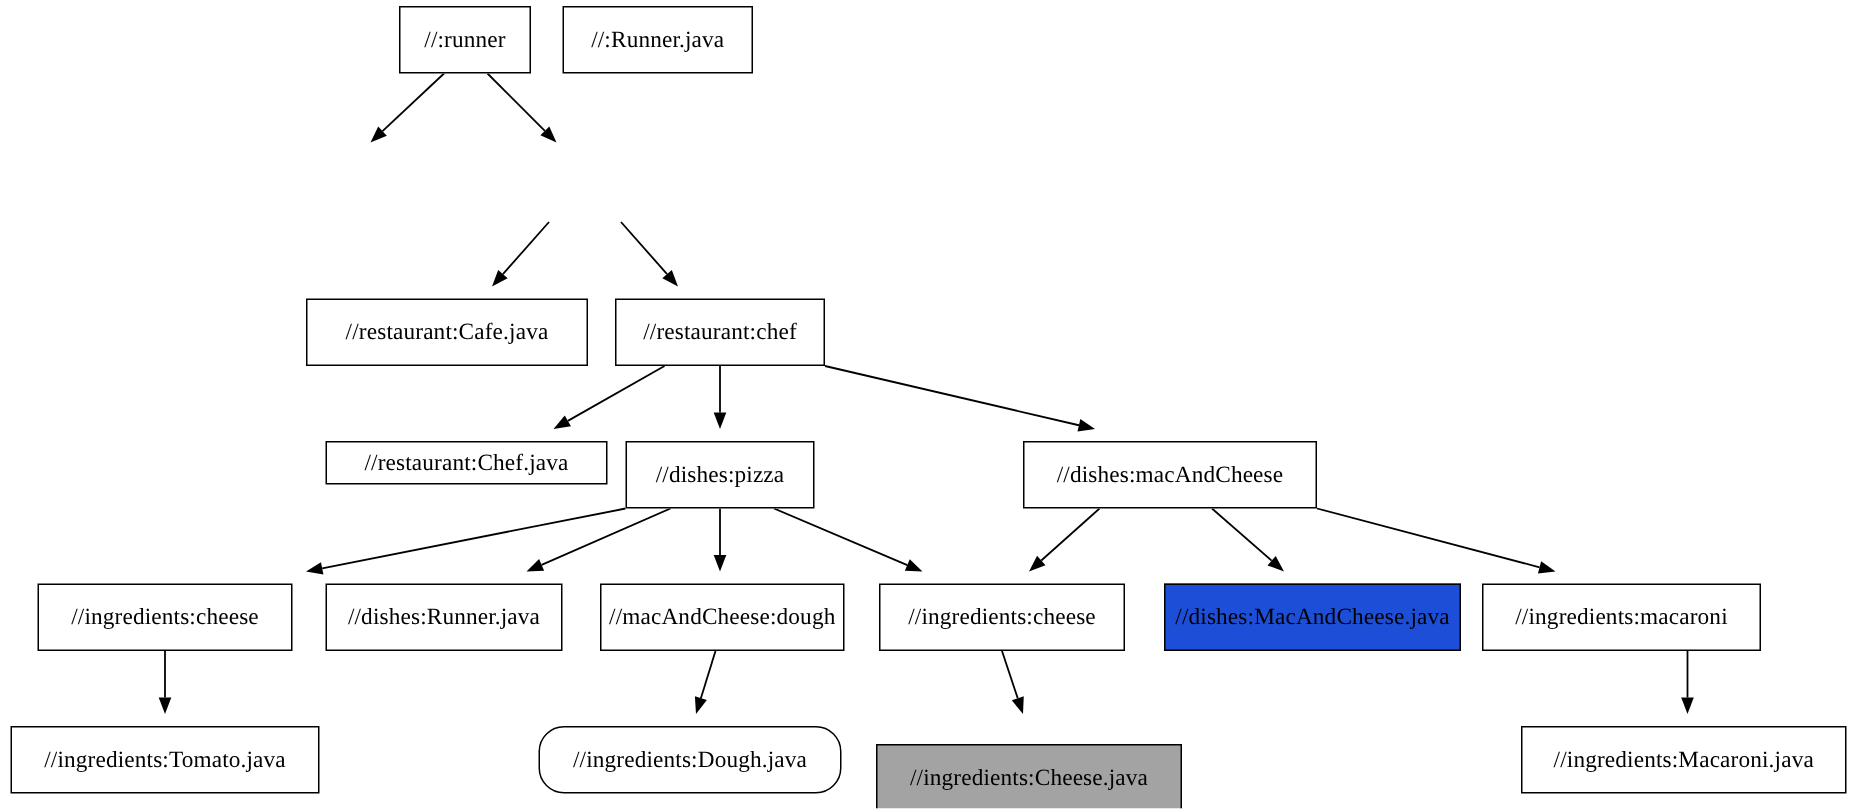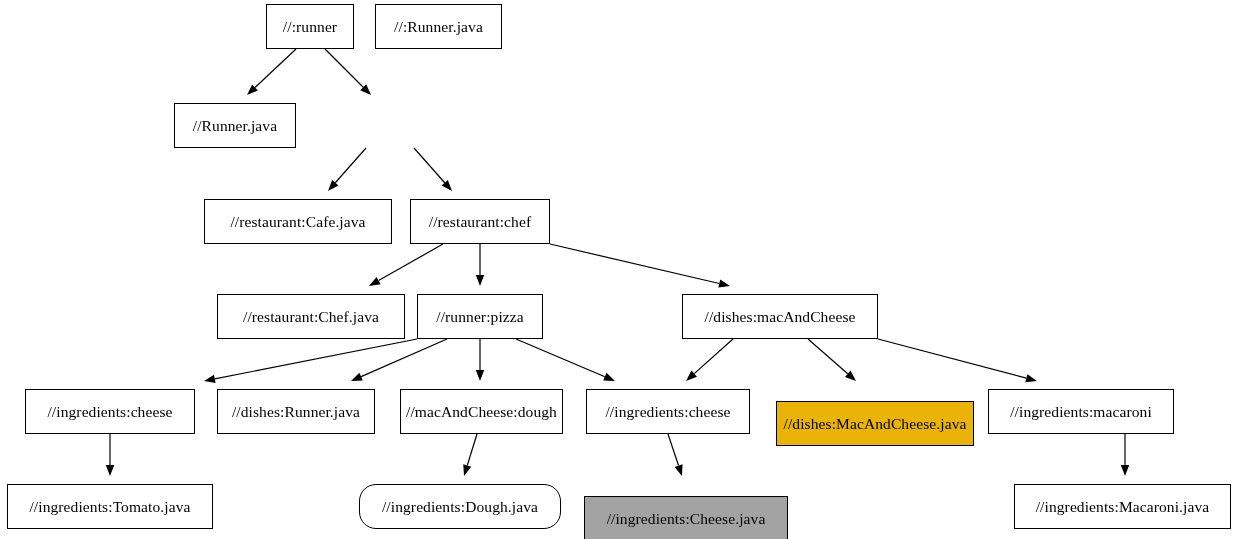--- a/index.html
+++ b/index.html
@@ -92,51 +92,48 @@
       <line x1="1125" y1="434" x2="1125" y2="465" stroke="#000000" stroke-width="1.2"></line>
       <polygon points="1125,476 1120.8,465 1129.2,465" fill="#000000"></polygon>
     </svg>
   <div id="node-layer">
       <div class="graph-node" style="left: 266px; top: 4px; width: 88px; height: 45px; background: rgb(255, 255, 255); border-color: rgb(0, 0, 0);">
         <span class="node-label">//:runner</span>
       </div>
       <div class="graph-node" style="left: 375px; top: 4px; width: 127px; height: 45px; background: rgb(255, 255, 255); border-color: rgb(0, 0, 0);">
         <span class="node-label">//:Runner.java</span>
       </div>
-      <div class="graph-node" style="left: 174px; top: 103px; width: 122px; height: 45px; background: rgb(255, 255, 255); border-color: rgb(0, 0, 0);">
-        <span class="node-label">//Runner.java</span>
-      </div>
       <div class="graph-node" style="left: 204px; top: 199px; width: 188px; height: 45px; background: rgb(255, 255, 255); border-color: rgb(0, 0, 0);">
         <span class="node-label">//restaurant:Cafe.java</span>
       </div>
       <div class="graph-node" style="left: 410px; top: 199px; width: 140px; height: 45px; background: rgb(255, 255, 255); border-color: rgb(0, 0, 0);">
         <span class="node-label">//restaurant:chef</span>
       </div>
-      <div class="graph-node" style="left: 217px; top: 294px; width: 188px; height: 45px; background: rgb(255, 255, 255); border-color: rgb(0, 0, 0);">
+      <div class="graph-node" style="left: 217px; top: 294px; width: 188px; height: 29px; background: rgb(255, 255, 255); border-color: rgb(0, 0, 0);">
         <span class="node-label">//restaurant:Chef.java</span>
       </div>
       <div class="graph-node" style="left: 417px; top: 294px; width: 126px; height: 45px; background: rgb(255, 255, 255); border-color: rgb(0, 0, 0);">
-        <span class="node-label">//runner:pizza</span>
+        <span class="node-label">//dishes:pizza</span>
       </div>
       <div class="graph-node" style="left: 682px; top: 294px; width: 196px; height: 45px; background: rgb(255, 255, 255); border-color: rgb(0, 0, 0);">
         <span class="node-label">//dishes:macAndCheese</span>
       </div>
       <div class="graph-node" style="left: 25px; top: 389px; width: 170px; height: 45px; background: rgb(255, 255, 255); border-color: rgb(0, 0, 0);">
         <span class="node-label">//ingredients:cheese</span>
       </div>
       <div class="graph-node" style="left: 217px; top: 389px; width: 158px; height: 45px; background: rgb(255, 255, 255); border-color: rgb(0, 0, 0);">
         <span class="node-label">//dishes:Runner.java</span>
       </div>
       <div class="graph-node" style="left: 400px; top: 389px; width: 163px; height: 45px; background: rgb(255, 255, 255); border-color: rgb(0, 0, 0);">
         <span class="node-label">//macAndCheese:dough</span>
       </div>
       <div class="graph-node" style="left: 586px; top: 389px; width: 164px; height: 45px; background: rgb(255, 255, 255); border-color: rgb(0, 0, 0);">
         <span class="node-label">//ingredients:cheese</span>
       </div>
-      <div class="graph-node" style="left: 776px; top: 389px; width: 198px; height: 45px; background: #eab308; border-color: rgb(0, 0, 0); margin-top: 12px;">
+      <div class="graph-node" style="left: 776px; top: 389px; width: 198px; height: 45px; background: #1d4ed8; border-color: rgb(0, 0, 0);">
         <span class="node-label">//dishes:MacAndCheese.java</span>
       </div>
       <div class="graph-node" style="left: 988px; top: 389px; width: 186px; height: 45px; background: rgb(255, 255, 255); border-color: rgb(0, 0, 0);">
         <span class="node-label">//ingredients:macaroni</span>
       </div>
       <div class="graph-node" style="left: 7px; top: 484px; width: 206px; height: 45px; background: rgb(255, 255, 255); border-color: rgb(0, 0, 0);">
         <span class="node-label">//ingredients:Tomato.java</span>
       </div>
       <div class="graph-node" style="left: 359px; top: 484px; width: 202px; height: 45px; background: rgb(255, 255, 255); border-color: rgb(0, 0, 0); border-radius: 17px;">
         <span class="node-label">//ingredients:Dough.java</span>

